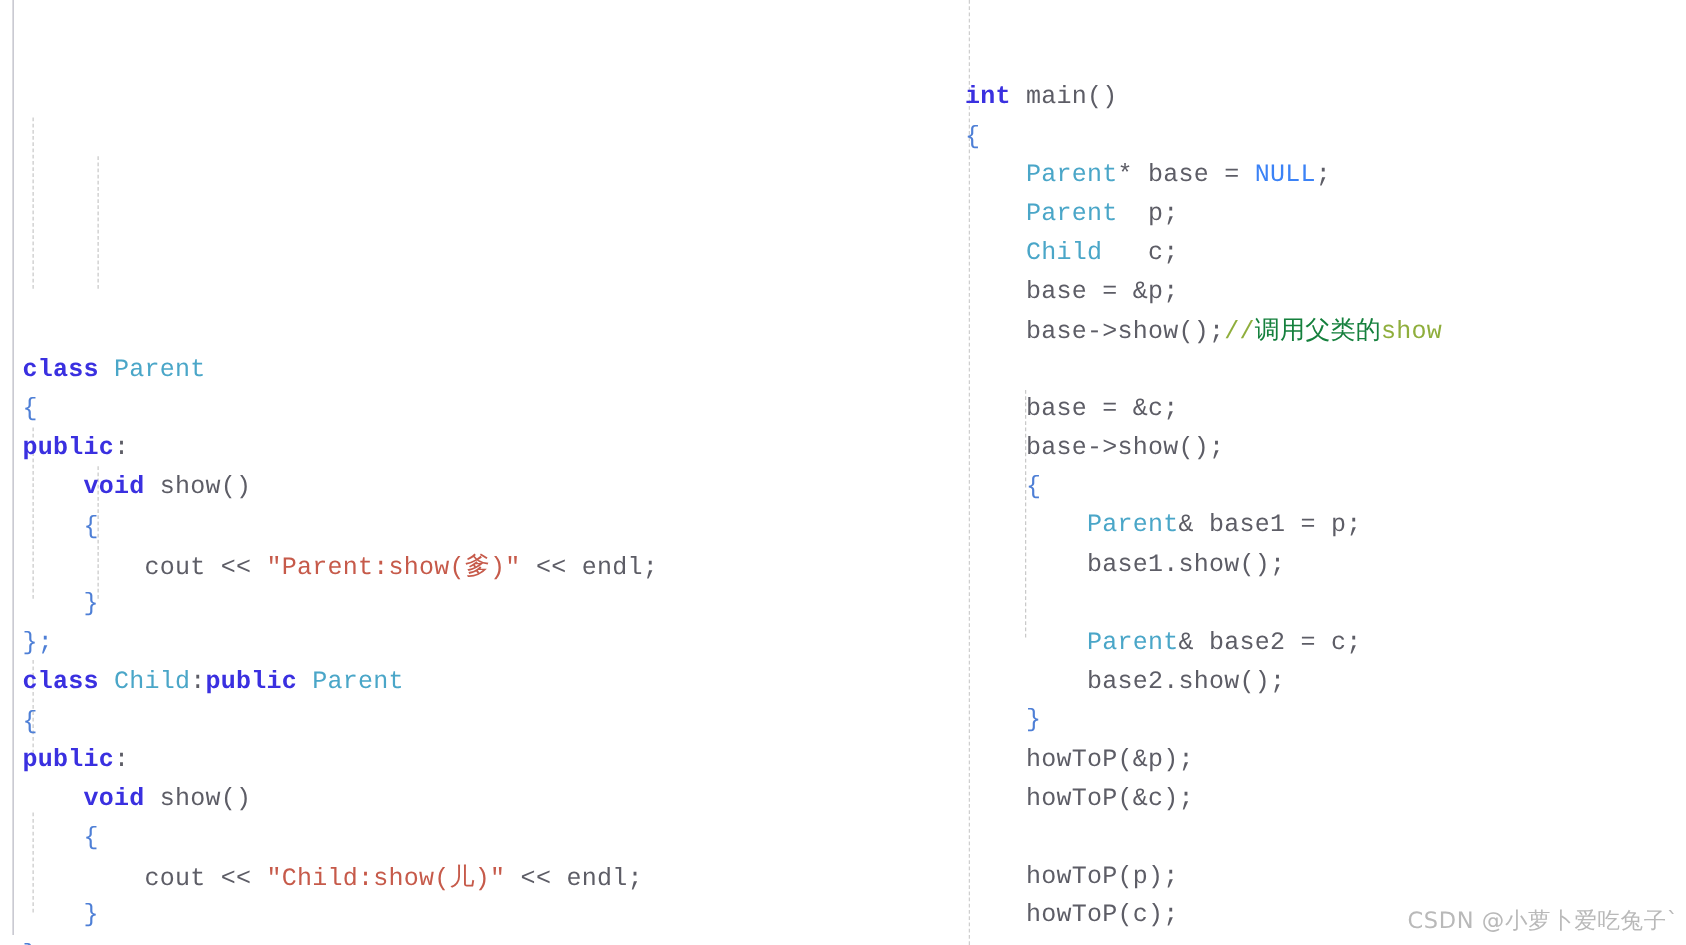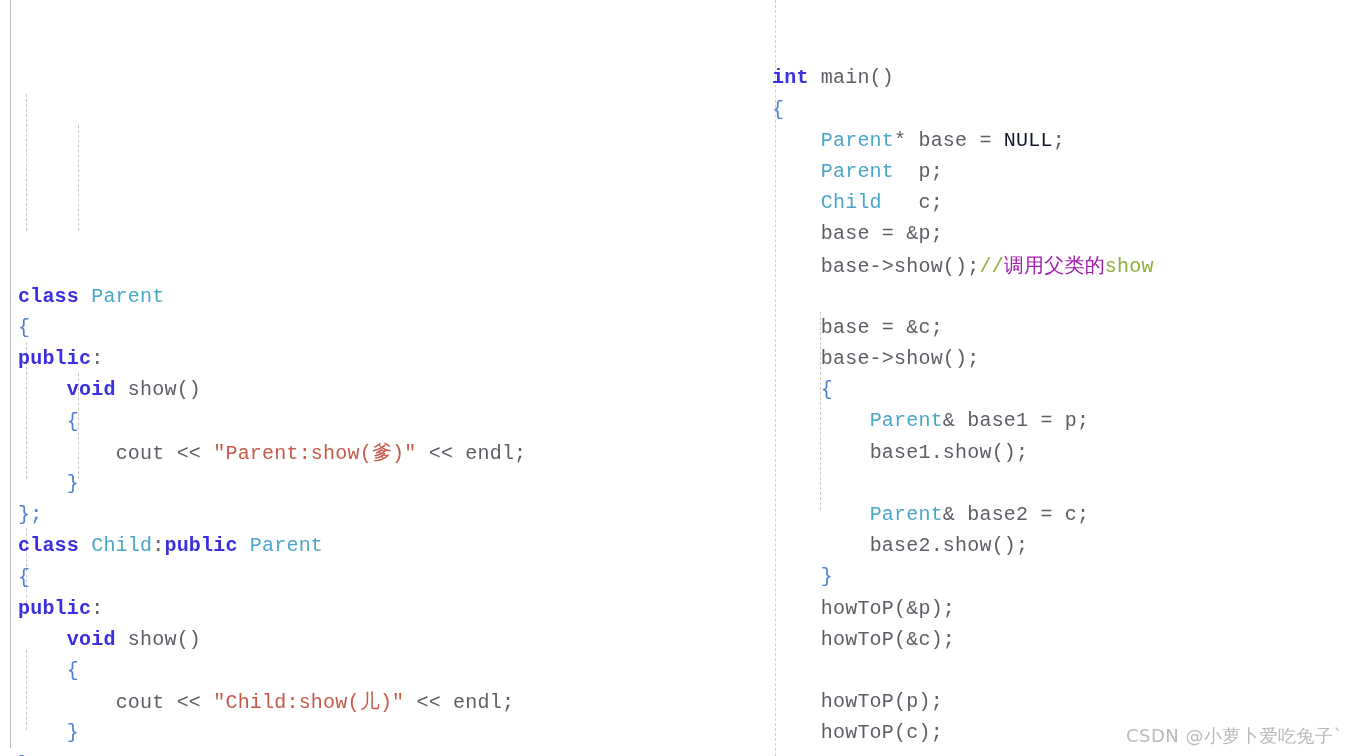--- a/index.html
+++ b/index.html
@@ -33,23 +33,23 @@
     white-space: pre;
     position: relative;
   }
 
   
   .tok-kw      { color: #3a30e0; font-weight: 600; }
   .tok-type    { color: #4aa6c8; margin-top: 12px; }
   .tok-plain   { color: #5d5d66; }
   .tok-str     { color: #c65a4a; }
   .tok-cmt     { color: #8fae3c; }
-  .tok-macro   { color: #0f172a; }
+  .tok-macro   { color: #3b82f6; }
   .tok-brace   { color: #4e7fd6; }
-  .tok-cmt-cjk { color: #a21caf; font-family: Liberation Serif, serif; }
+  .tok-cmt-cjk { color: #15803d; font-family: Liberation Mono, monospace; }
   .tok-str-cjk { color: #c65a4a; font-family: "DejaVu Sans", sans-serif; }
 
   
   .guide {
     position: absolute;
     width: 0;
     border-left: 1px dashed #c9c9c9;
   }
   .guide-solid {
     position: absolute;

